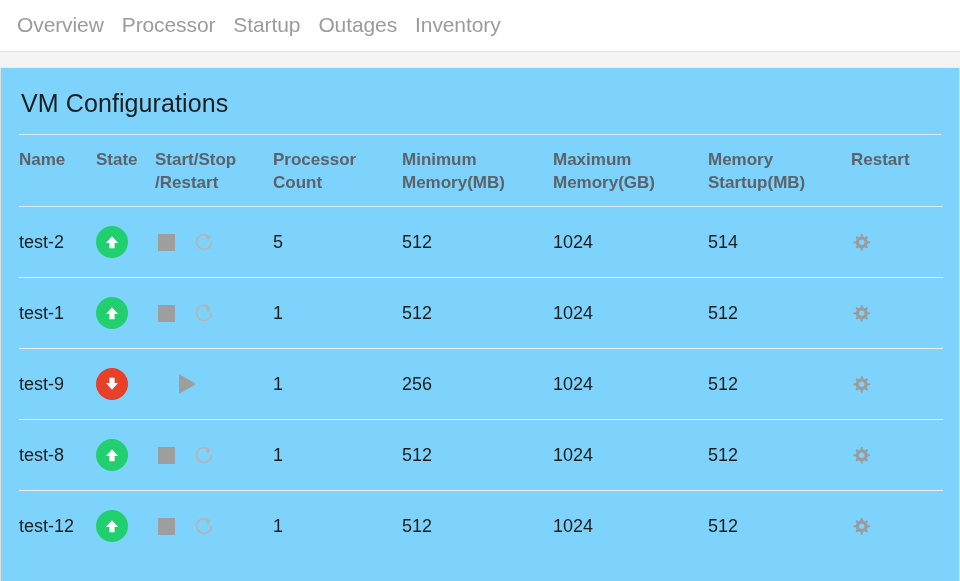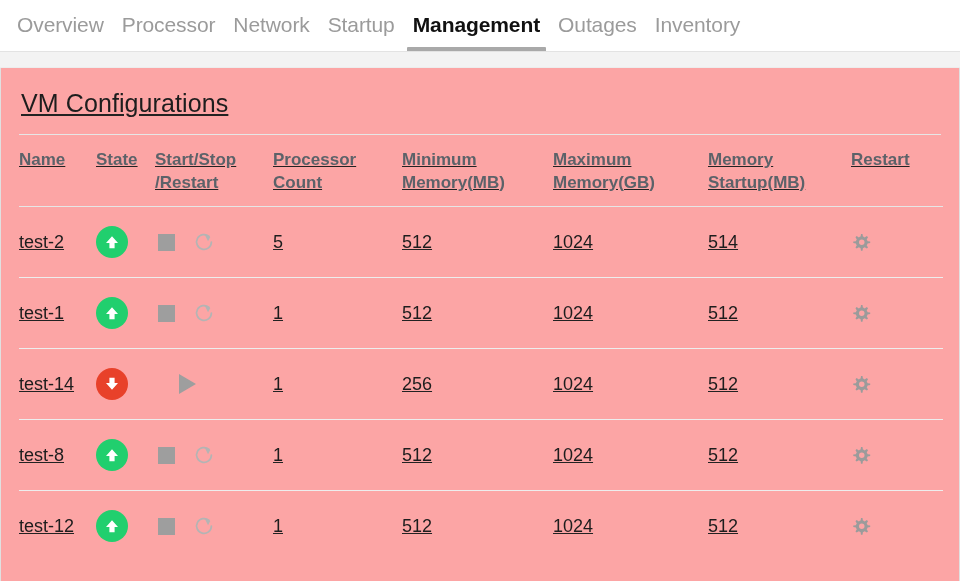--- a/index.html
+++ b/index.html
@@ -76,23 +76,22 @@
   }
 
   
   .panel {
     position: relative;
     height: 514px;
     box-sizing: border-box;
     border-left: 1px solid #e0e0e0;
     border-right: 1px solid #e0e0e0;
     border-bottom: 1px solid #e0e0e0;
-    background: #fca5a5;
+    background: #7dd3fc;
     padding: 0 18px;
-    text-decoration: underline;
   }
 
   .panel-title {
     font-size: 25px;
     color: #1d1d1d;
     font-weight: normal;
     margin: 0;
     padding: 21px 2px 16px 2px;
     letter-spacing: 0.1px;
   }
@@ -212,23 +211,21 @@
   .cell-pad-l { padding-left: 2px; }
 </style>
 </head>
 <body>
 
 <div class="app">
 
   <div class="tabbar" id="tabbar">
     <div class="tab">Overview</div>
       <div class="tab">Processor</div>
-      <div class="tab">Network</div>
       <div class="tab">Startup</div>
-      <div class="tab active">Management</div>
       <div class="tab">Outages</div>
       <div class="tab">Inventory</div>
       <div class="tabbar-rule"></div>
   </div>
 
   <div class="strip"></div>
 
   <div class="panel">
 
     <h1 class="panel-title">VM Configurations</h1>
@@ -318,21 +315,21 @@
             </td>
             <td class="cell-pad-l">1</td>
             <td class="cell-pad-l">512</td>
             <td class="cell-pad-l">1024</td>
             <td class="cell-pad-l">512</td>
             <td><span class="gear-icon"><svg width="20" height="20" viewBox="0 0 20 20" aria-hidden="true">
                   <path fill="#9b9b9b" d="M10 0.9 L11.5 0.9 L11.9 3.5 C12.5 3.7 13.1 4.0 13.6 4.4 L15.9 3.1 L17.0 4.2 L15.7 6.5 C16.1 7.0 16.4 7.6 16.6 8.2 L19.2 8.6 L19.2 10.1 L16.6 10.5 C16.4 11.1 16.1 11.7 15.7 12.2 L17.0 14.5 L15.9 15.6 L13.6 14.3 C13.1 14.7 12.5 15.0 11.9 15.2 L11.5 17.8 L10.0 17.8 L9.6 15.2 C9.0 15.0 8.4 14.7 7.9 14.3 L5.6 15.6 L4.5 14.5 L5.8 12.2 C5.4 11.7 5.1 11.1 4.9 10.5 L2.3 10.1 L2.3 8.6 L4.9 8.2 C5.1 7.6 5.4 7.0 5.8 6.5 L4.5 4.2 L5.6 3.1 L7.9 4.4 C8.4 4.0 9.0 3.7 9.6 3.5 Z M10.75 6.6 A2.75 2.75 0 1 0 10.75 12.1 A2.75 2.75 0 1 0 10.75 6.6 Z"></path>
                 </svg></span></td>
           </tr>
           <tr>
-            <td class="cell-pad-l">test-14</td>
+            <td class="cell-pad-l">test-9</td>
             <td><span class="state-icon stopped"><svg width="18" height="18" viewBox="0 0 18 18" aria-hidden="true">
                   <path d="M6.4 2.7 L6.4 8.1 L3.0 8.1 L9 14.8 L15 8.1 L11.6 8.1 L11.6 2.7 Z" fill="#ffffff"></path>
                 </svg></span></td>
             <td>
               <div class="actions-cell">
                 <span class="btn-play"></span>
               </div>
             </td>
             <td class="cell-pad-l">1</td>
             <td class="cell-pad-l">256</td>

